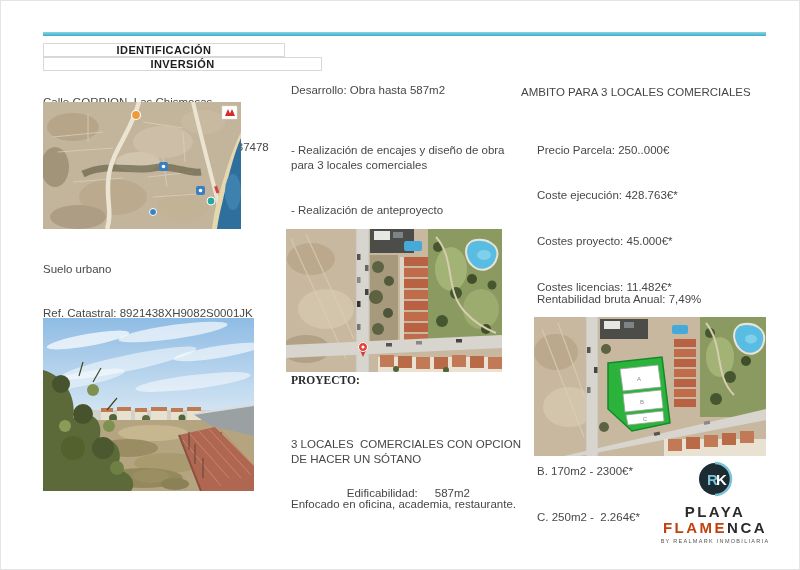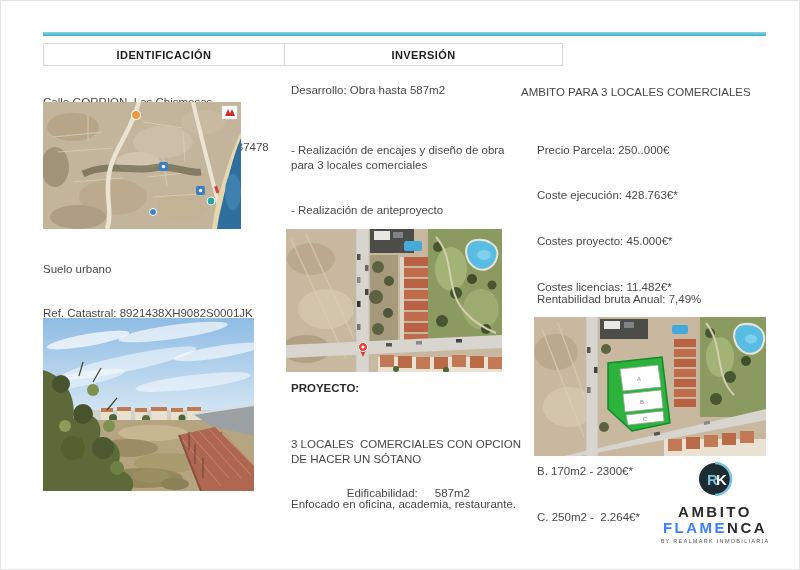--- a/index.html
+++ b/index.html
@@ -3,33 +3,33 @@
 <meta charset="utf-8">
 <style>
   html,body{margin:0;padding:0;background:#fff;}
   .page{
     position:relative;width:800px;height:570px;background:#ffffff;
     border:1px solid #e4e4e4;box-sizing:border-box;overflow:hidden;
     font-family:"Liberation Sans",sans-serif;color:#474747;
   }
   .accent-rule{position:absolute;left:42px;top:31px;width:723px;height:4px;
     background:linear-gradient(#8ed4e2,#38aecb);}
-  .header-row{position:absolute;left:42px;top:42px;width:723px;height:23px;display:flex;}
+  .header-row{position:absolute;left:42px;top:42px;width:723px;height:23px;display:flex;flex-direction:column;}
   .header-cell{box-sizing:border-box;border:1px solid #d8d8d8;margin-right:-1px;
     display:flex;align-items:center;justify-content:center;
     font-weight:bold;font-size:11px;letter-spacing:.4px;color:#1d1d1d;background:#fff;}
   .hc1{width:242px}.hc2{width:246px}.hc3{width:279px}
   .txt{position:absolute;font-size:11.5px;line-height:15px;white-space:pre-wrap;color:#474747;}
   .b{font-weight:bold;color:#2a2a2a;}
   .small{font-size:8px;color:#5a5a5a;}
   .img{position:absolute;display:block;}
   
   .logo{position:absolute;left:638px;top:459px;width:152px;text-align:center;}
   .logo-name{font-size:15px;font-weight:bold;letter-spacing:2.5px;color:#2b2b2b;line-height:16px;}
-  .logo-accent{color:#3b82f6;}
+  .logo-accent{color:#c2410c;}
   .logo-tag{font-size:5.5px;letter-spacing:1.3px;color:#555;margin-top:2px;}
   .logo-badge{margin:0 auto 2px;}
 </style>
 </head>
 <body>
 
 <div class="page">
 
   <div class="accent-rule"></div>
 
@@ -258,21 +258,21 @@
       <circle cx="110" cy="140" r="3" fill="#50643a"></circle>
         <circle cx="160" cy="141" r="3" fill="#50643a"></circle>
     </g>
     <g>
       <path d="M77,128 L73.5,120 L80.5,120 Z" fill="#c93b33"></path>
       <circle cx="77" cy="118" r="4.5" fill="#e2453c" stroke="#fff" stroke-width="1"></circle>
       <circle cx="77" cy="118" r="1.5" fill="#fff"></circle>
     </g>
   </svg>
 
-  <div class="txt b" style="left:290px;top:380px;width:228px;">PROYECTO:</div>
+  <div class="txt b" style="left:290px;top:372px;width:228px;font-family:Liberation Serif, serif;">PROYECTO:</div>
 
   <div class="txt" style="left:290px;top:406px;width:236px;">
     <div>3 LOCALES  COMERCIALES CON OPCION DE HACER UN SÓTANO</div>
     <div>Enfocado en oficina, academia, restaurante.</div>
   </div>
 
   <div class="txt" style="left:290px;top:470px;width:228px;">
     <span style="display:inline-block;width:88px;margin-left:43px;">Edificabilidad:</span><span>587m2</span>
   </div>
 
@@ -368,18 +368,18 @@
     </g>
   </svg>
 
   <div class="logo">
     <svg class="logo-badge" width="38" height="38" viewBox="0 0 38 38">
       <circle cx="19" cy="19" r="16" fill="#1d2b33"></circle>
       <path d="M19,3 A16,16 0 0 1 19,35" fill="none" stroke="#7cc3d8" stroke-width="2.5"></path>
       <text x="11" y="25" font-size="15" font-weight="bold" fill="#7cc3d8" font-family="Liberation Sans, sans-serif">R</text>
       <text x="20" y="25" font-size="15" font-weight="bold" fill="#ffffff" font-family="Liberation Sans, sans-serif">K</text>
     </svg>
-    <div class="logo-name">AMBITO</div>
+    <div class="logo-name">PLAYA</div>
     <div class="logo-name"><span class="logo-accent">FLAME</span><span>NCA</span></div>
     <div class="logo-tag">BY REALMARK INMOBILIARIA</div>
   </div>
 
 </div>
 
 </body></html>

